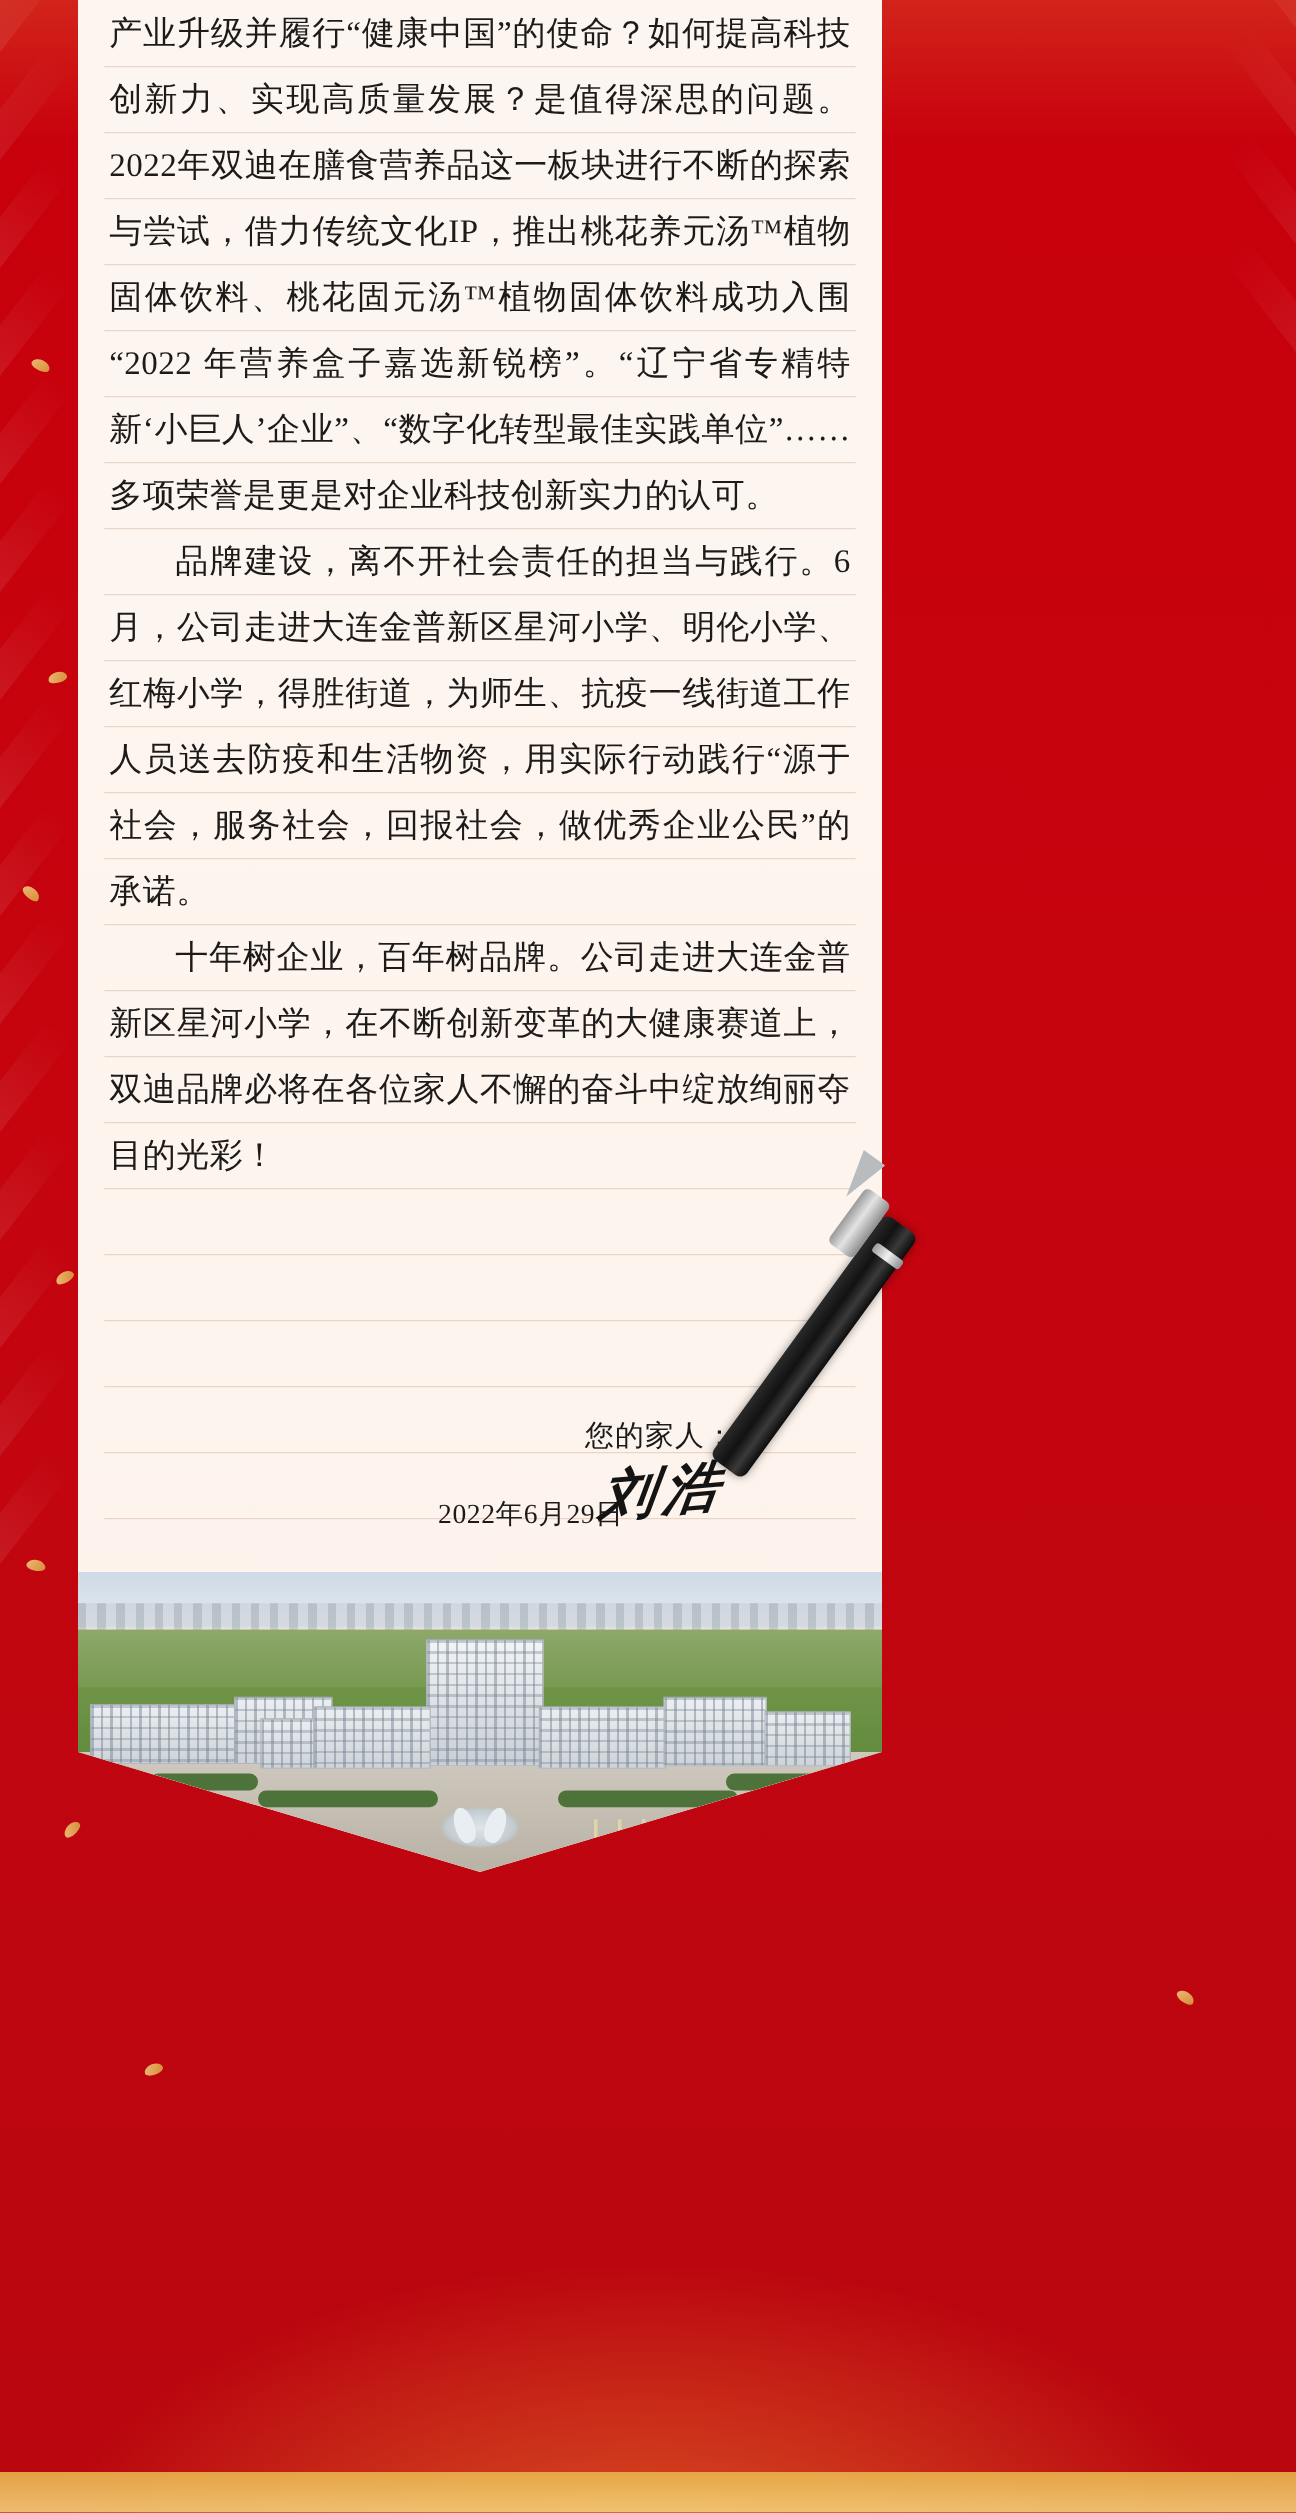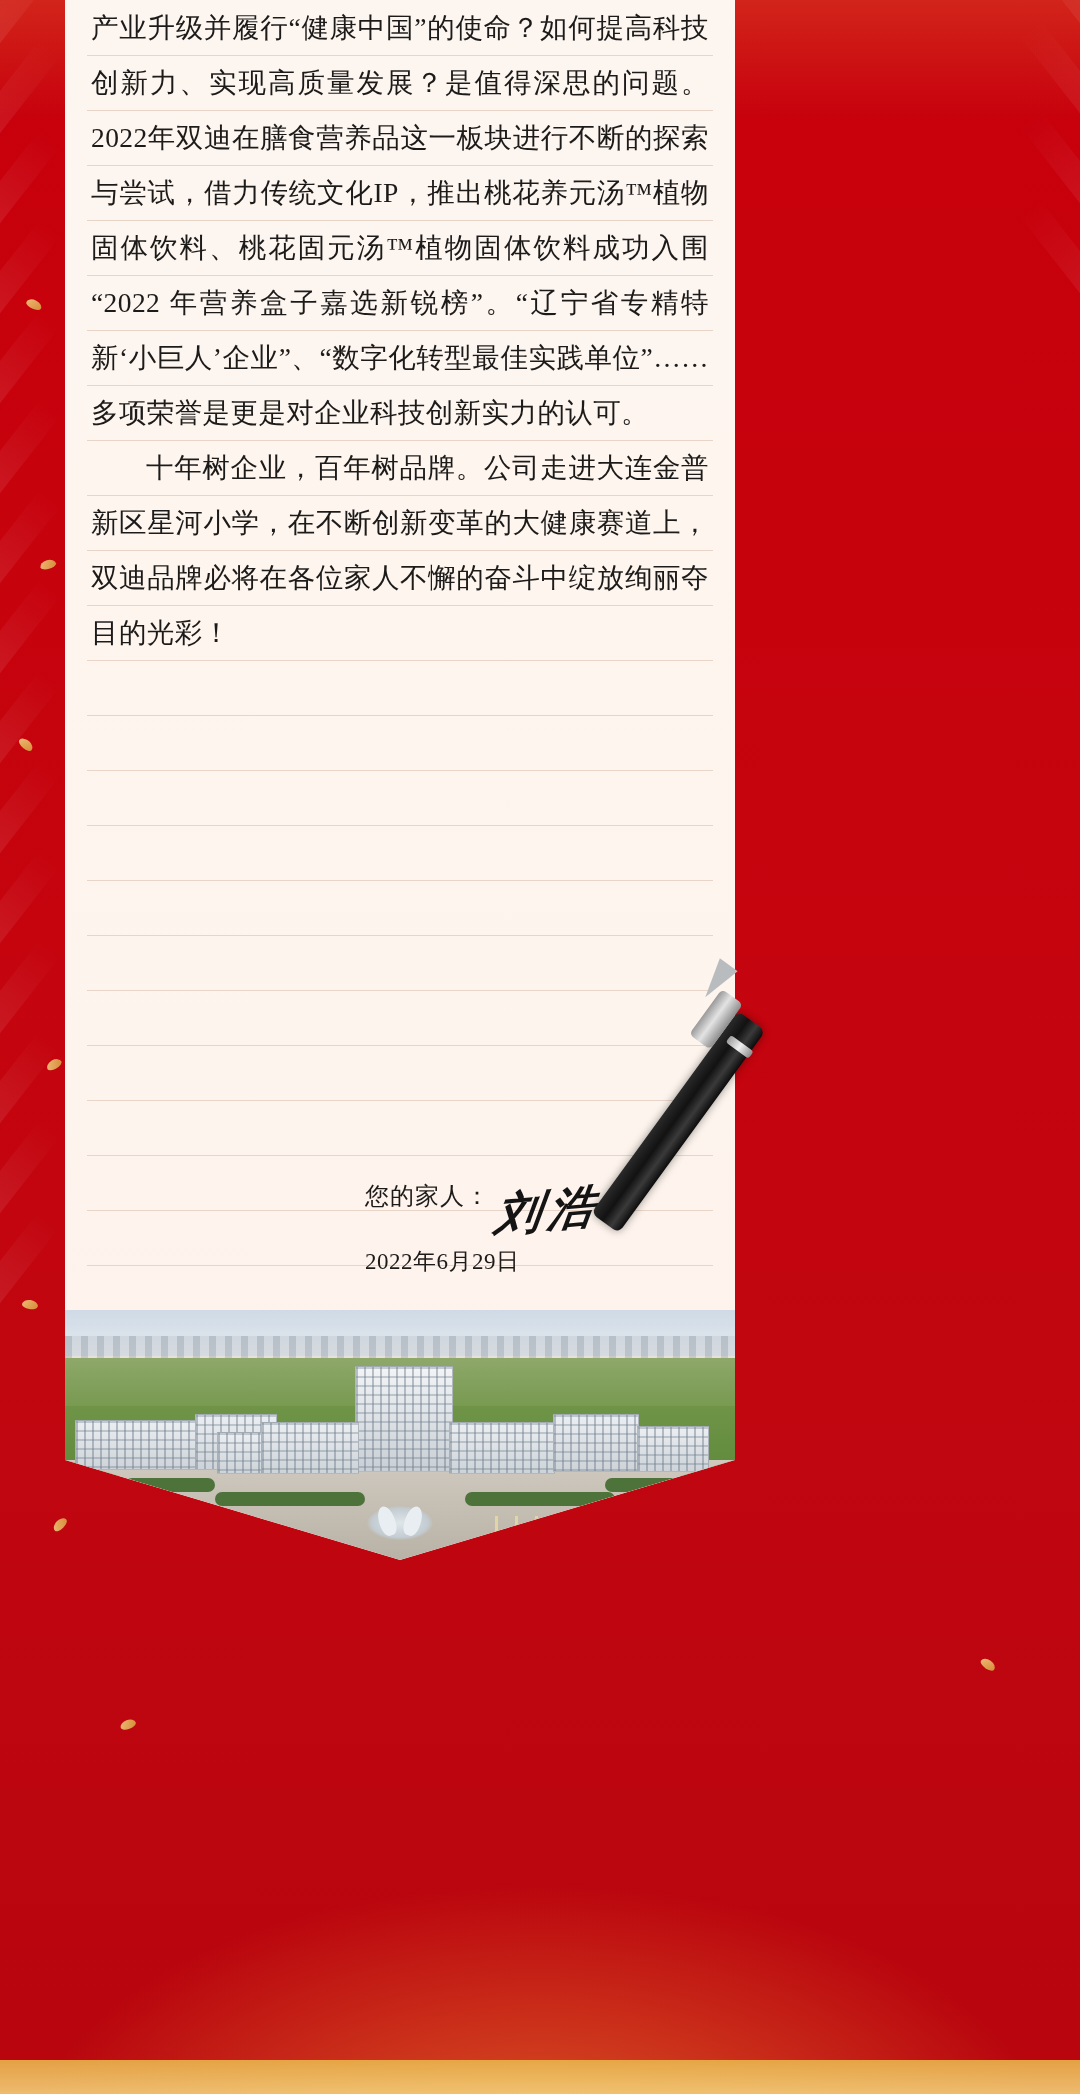--- a/index.html
+++ b/index.html
@@ -130,22 +130,23 @@
     position: absolute;
     left: 0;
     top: 1180px;
     width: 670px;
     text-align: left;
     padding-left: 300px;
     box-sizing: border-box;
   }
   .sign-row {
     display: flex;
-    align-items: flex-start;
+    align-items: center;
     height: 56px;
+    flex-direction: column;
   }
   .sign-label {
     font-family: "Liberation Serif", serif;
     font-size: 24px;
     color: #1d1b1a;
     letter-spacing: 1px;
   }
   .handwriting {
     font-family: "Liberation Serif", serif;
     font-size: 46px;
@@ -355,20 +356,21 @@
       <div class="rule" style="margin-top:54px"></div>
       <div class="rule" style="margin-top:54px"></div>
       <div class="rule" style="margin-top:54px"></div>
       <div class="rule" style="margin-top:54px"></div>
       <div class="rule" style="margin-top:54px"></div>
       <div class="rule" style="margin-top:54px"></div>
     </div>
 
     <div id="body-text">
       <p class="para">产业升级并履行“健康中国”的使命？如何提高科技创新力、实现高质量发展？是值得深思的问题。2022年双迪在膳食营养品这一板块进行不断的探索与尝试，借力传统文化IP，推出桃花养元汤™植物固体饮料、桃花固元汤™植物固体饮料成功入围“2022 年营养盒子嘉选新锐榜”。“辽宁省专精特新‘小巨人’企业”、“数字化转型最佳实践单位”……多项荣誉是更是对企业科技创新实力的认可。</p>
+      <p class="para indent">品牌建设，离不开社会责任的担当与践行。6月，公司走进大连金普新区星河小学、明伦小学、红梅小学，得胜街道，为师生、抗疫一线街道工作人员送去防疫和生活物资，用实际行动践行“源于社会，服务社会，回报社会，做优秀企业公民”的承诺。</p>
       <p class="para indent">十年树企业，百年树品牌。公司走进大连金普新区星河小学，在不断创新变革的大健康赛道上，双迪品牌必将在各位家人不懈的奋斗中绽放绚丽夺目的光彩！</p>
     </div>
 
     <div id="sign-block">
       <div class="sign-row">
         <span class="sign-label">您的家人：</span>
         <span class="handwriting">刘浩</span>
       </div>
       <div class="sign-date">2022年6月29日</div>
     </div>

